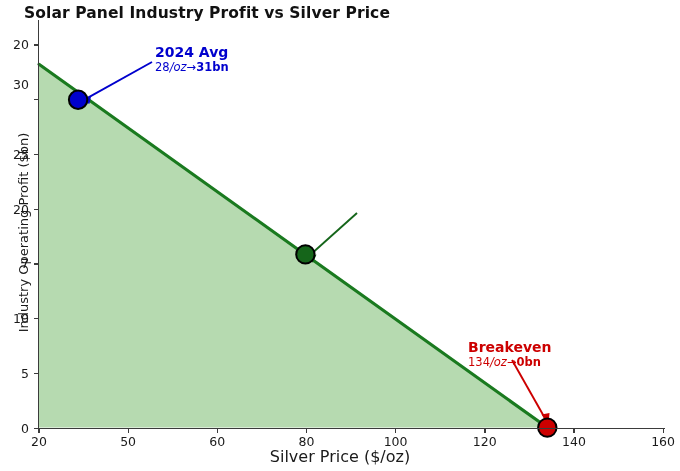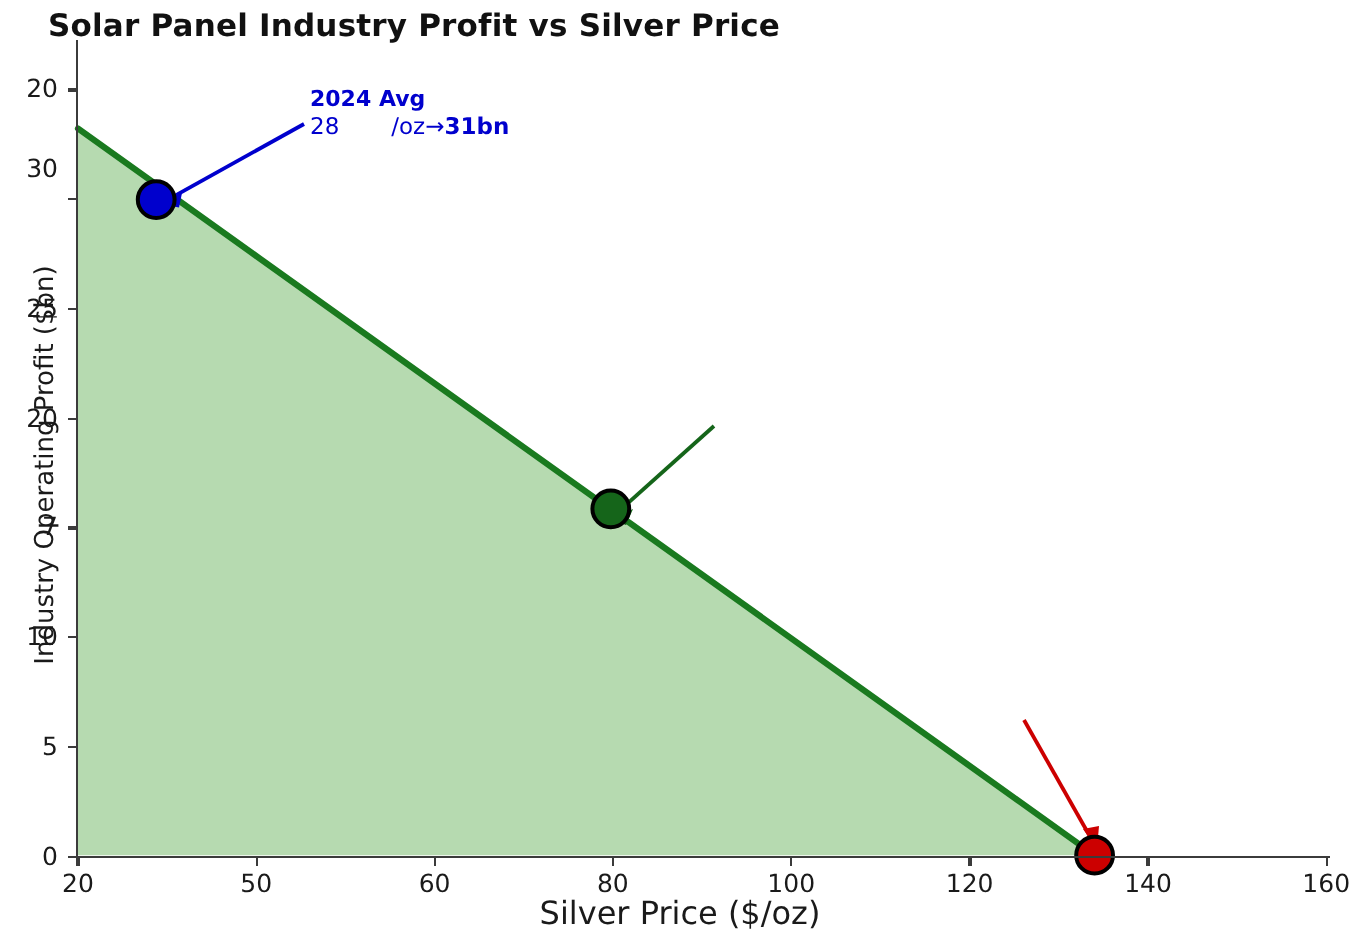--- a/index.html
+++ b/index.html
@@ -33,23 +33,23 @@
     position:absolute;font-size:13px;color:#1a1a1a;white-space:nowrap;
     left:-92px;top:225px;width:230px;text-align:center;
     transform:rotate(-90deg);transform-origin:center center;
   }
 
   
   #plot{position:absolute;left:0;top:0;width:680px;height:471px;overflow:visible;}
 
   
   .anno{position:absolute;white-space:nowrap;line-height:1.18;}
-  .anno .l1{font-size:11px;font-weight:bold;display:block;}
+  .anno .l1{font-size:14px;font-weight:bold;display:block;}
   .anno .l2{font-size:11.5px;display:block;}
-  .anno .l2 .unit{margin-left:26px;}
+  .anno .l2 .unit{font-style:italic;}
   .anno .l2 .val{font-weight:bold;}
 
   #anno-avg{left:155px;top:44px;color:#0000cd;}
   #anno-today{left:360px;top:194px;color:#15651a;}
   #anno-break{left:468px;top:339px;color:#cc0000;}
 </style>
 </head>
 <body>
 
 <div id="fig">
@@ -117,14 +117,18 @@
 
   <div id="xlabel">Silver Price ($/oz)</div>
   <div id="ylabel">Industry Operating Profit ($bn)</div>
 
   <div class="anno" id="anno-avg">
     <span class="l1">2024 Avg</span>
     <span class="l2"><span>28<span class="unit">/oz</span></span><span>→</span><span class="val">31bn</span></span>
   </div>
 
 
+  <div class="anno" id="anno-break">
+    <span class="l1">Breakeven</span>
+    <span class="l2"><span>134<span class="unit">/oz</span></span><span>→</span><span class="val">0bn</span></span>
+  </div>
 
 </div>
 
 </body></html>

